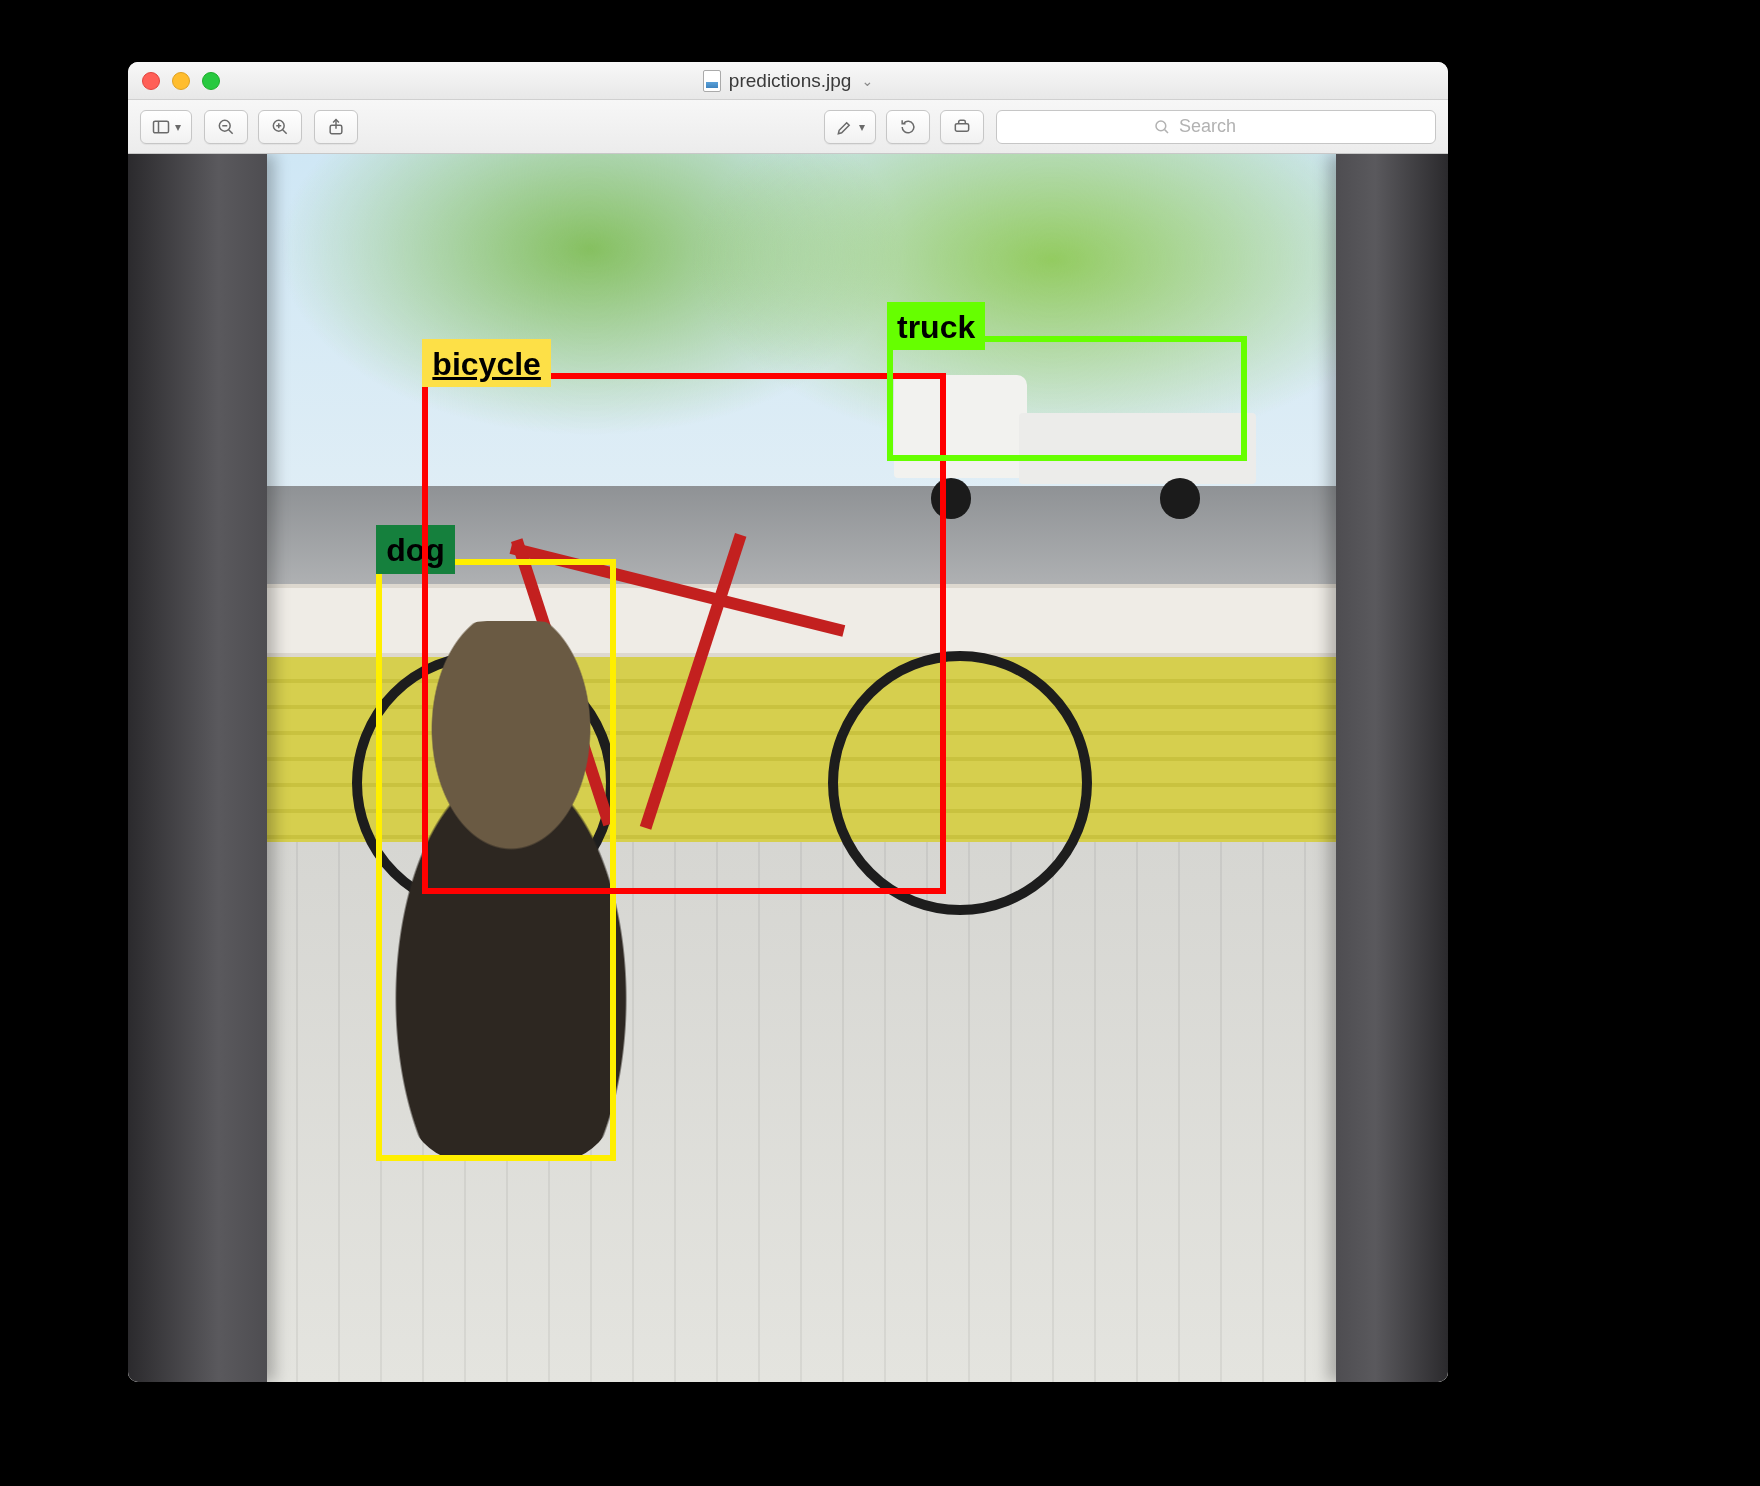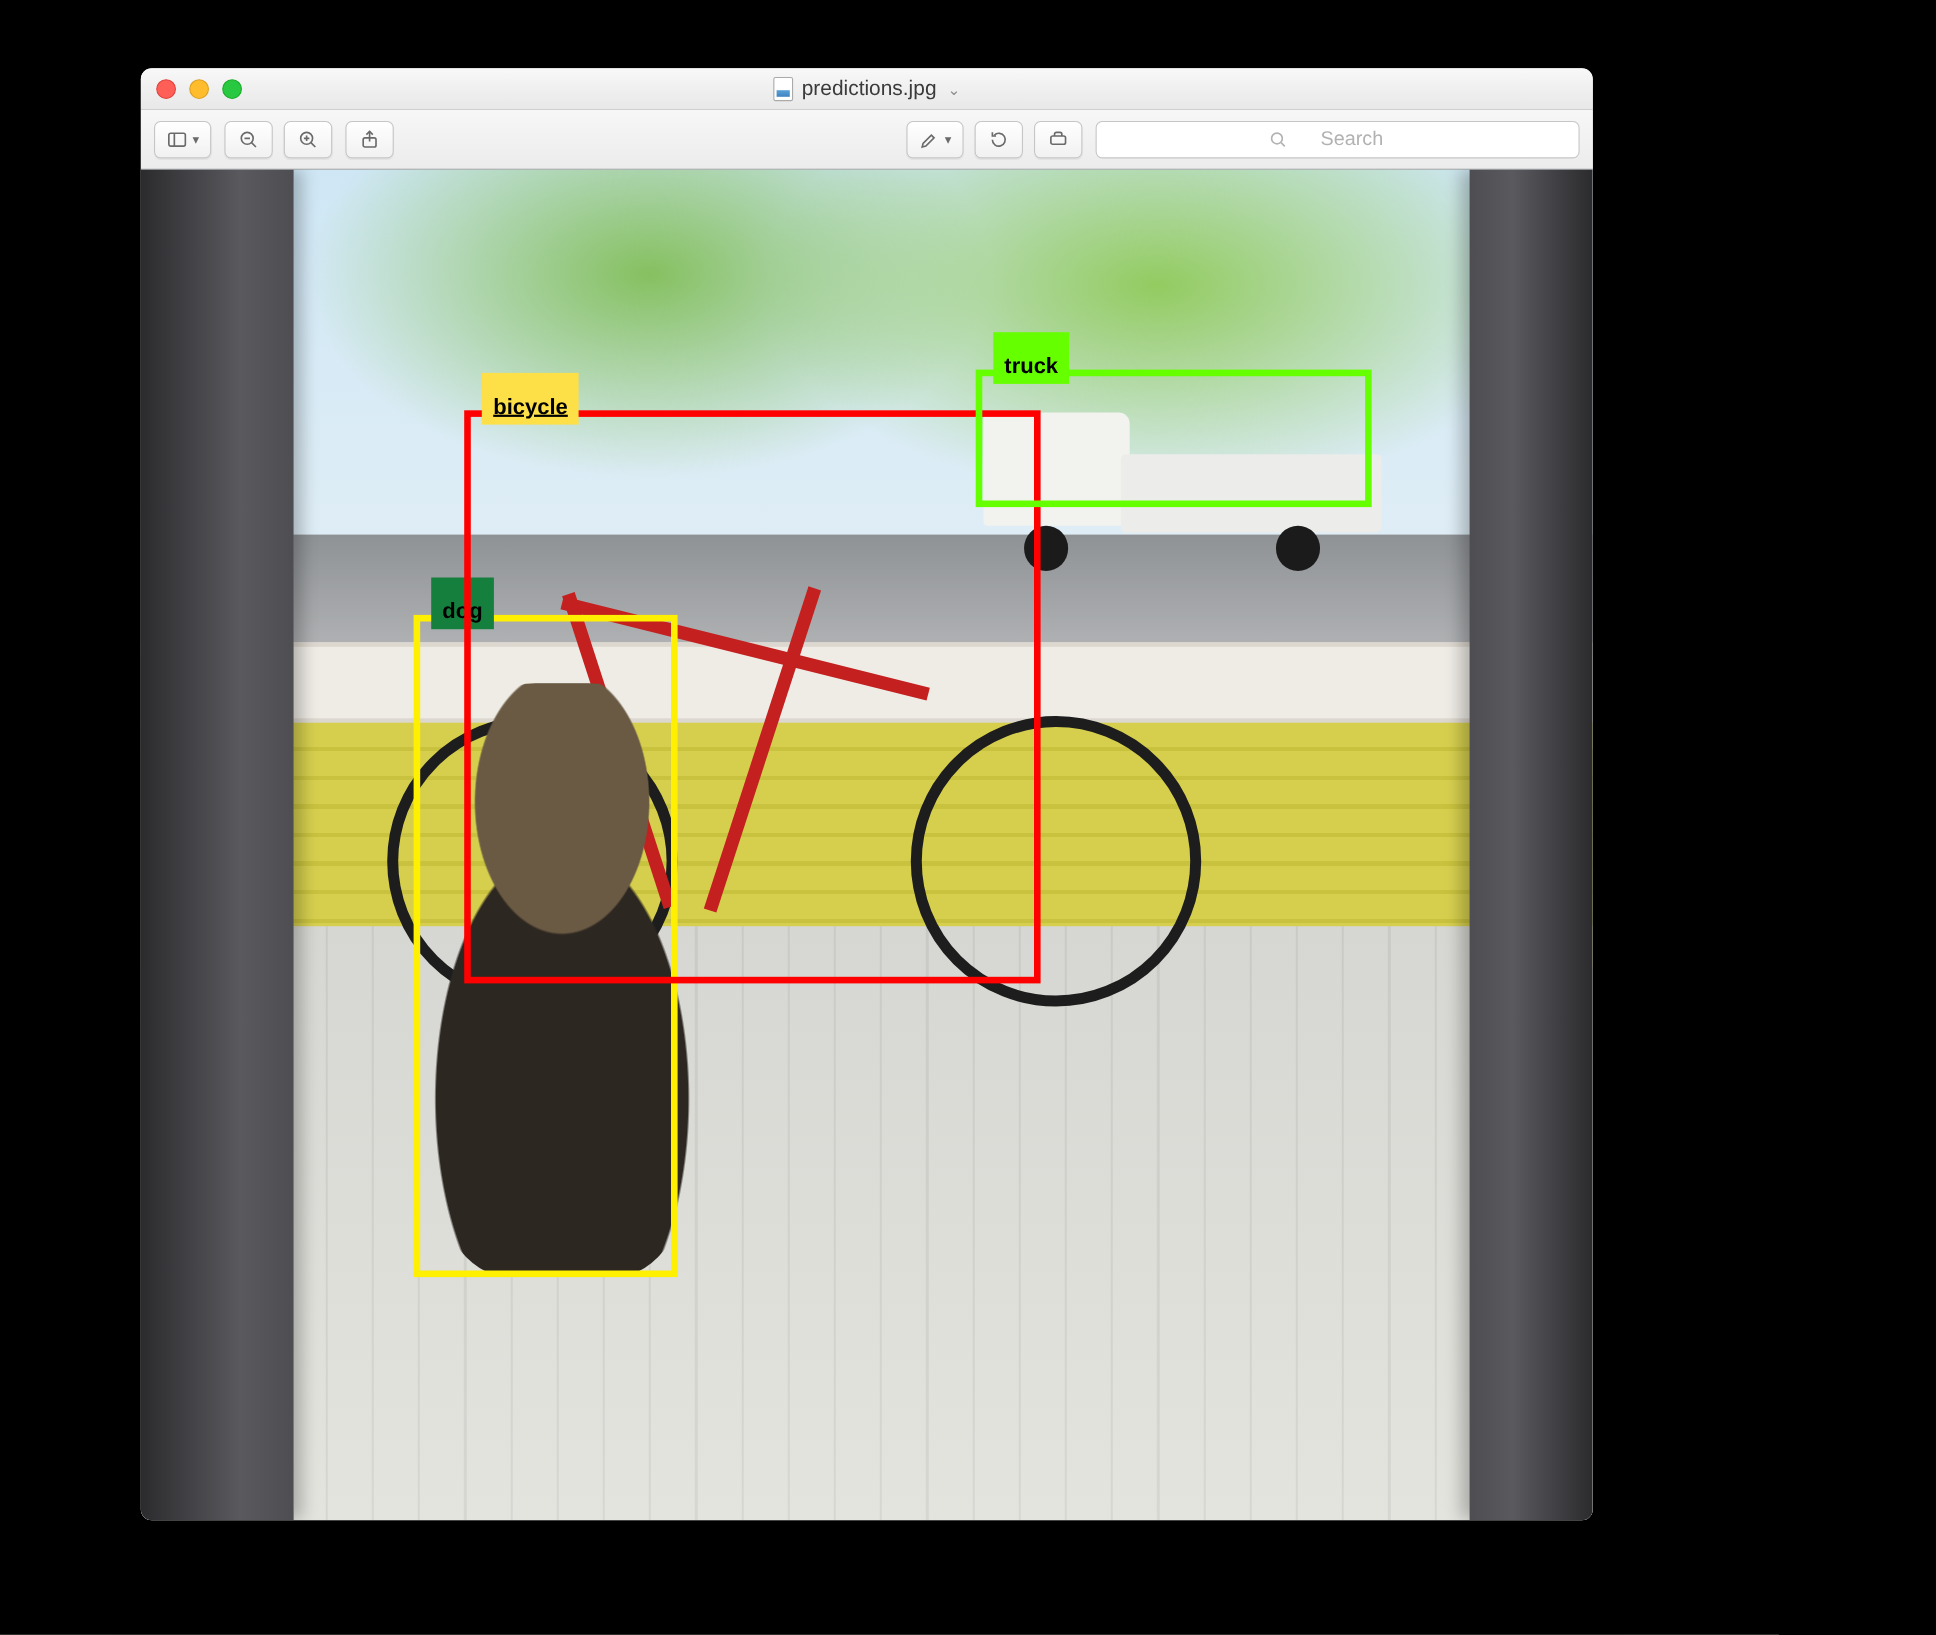--- a/index.html
+++ b/index.html
@@ -103,21 +103,21 @@
     display: flex;
     align-items: center;
     justify-content: center;
     color: #b2b2b2;
     font-size: 18px;
     gap: 8px;
   }
   .search-wrap input{
     border:none;outline:none;background:transparent;
     width: 100px;
-    font-size:18px;color:#333;text-align:center;
+    font-size:18px;color:#333;text-align:left;
   }
   .search-wrap input::placeholder{color:#b2b2b2;}
   .search-icon svg{width:18px;height:18px;display:block;}
   
   .content {
     flex:1;
     background:#777; 
     position:relative;
     overflow:hidden;
   }
@@ -175,24 +175,23 @@
     background:
       radial-gradient(60% 40% at 50% 20%, #6a5a43 0 55%, transparent 56%),
       radial-gradient(80% 70% at 50% 70%, #2d2721 0 60%, transparent 61%);
     filter: blur(0.4px);
     border-radius:40% 40% 30% 30% / 30% 30% 20% 20%;
   }
   
   .bbox{position:absolute;border-width:6px;border-style:solid;}
   .bbox .tag{
     position:absolute;left:-6px;top:-40px;
-    padding:19px 10px 4px 10px;
-    font-weight:700;font-size:20px;line-height:1.2;
+    padding:6px 10px 4px 10px;
+    font-weight:700;font-size:32px;line-height:1.2;
     white-space:nowrap;
-    margin-left:16px;
   }
 </style>
 </head>
 <body>
 
 <div class="window">
 
   <div class="titlebar">
     <div class="traffic-lights">
       <div class="tl tl-close"></div>

